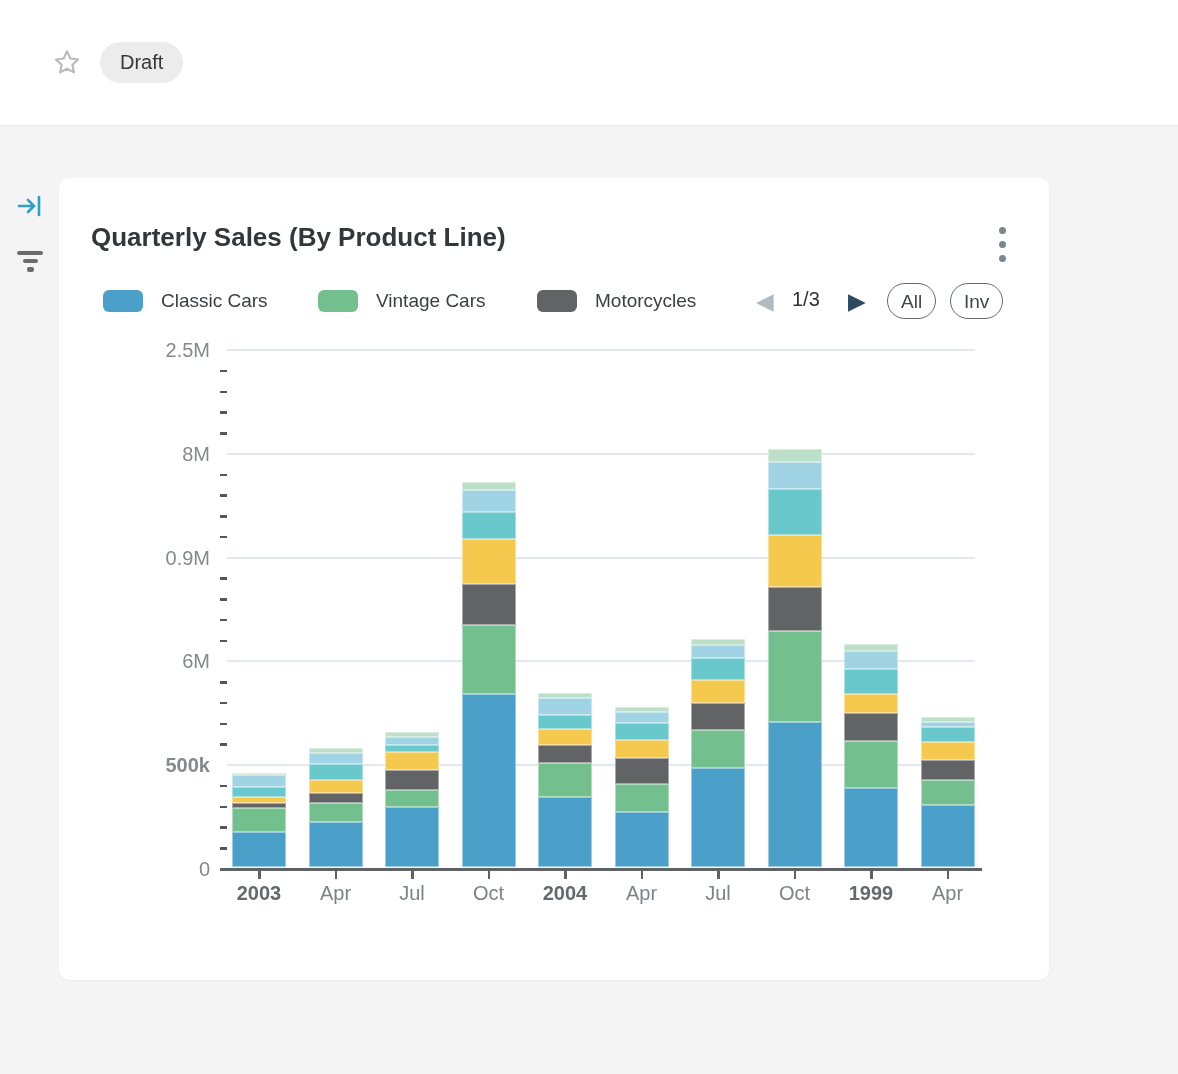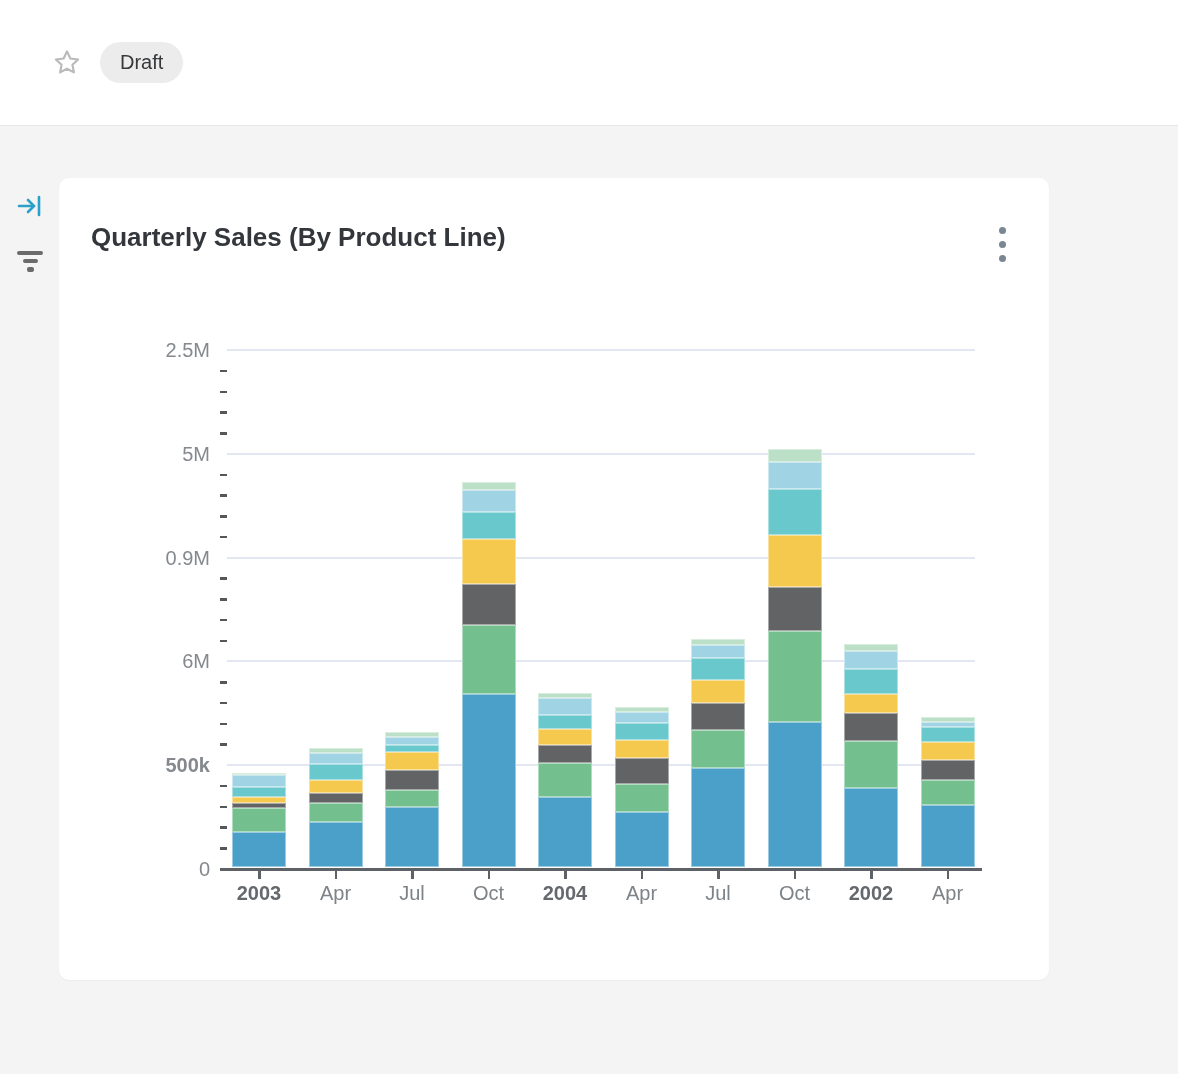--- a/index.html
+++ b/index.html
@@ -101,31 +101,52 @@
 
 <section class="chart-card">
   <h2 class="chart-title">Quarterly Sales (By Product Line)</h2>
 
   <div class="kebab">
     <span></span>
       <span></span>
       <span></span>
   </div>
 
+  <div class="legend-row">
+    <div class="legend-item" style="left:44px">
+      <span class="legend-swatch" style="background: rgb(74, 160, 200);"></span>
+      <span class="legend-label">Classic Cars</span>
+    </div>
+    <div class="legend-item" style="left:259px">
+      <span class="legend-swatch" style="background: rgb(115, 191, 141);"></span>
+      <span class="legend-label">Vintage Cars</span>
+    </div>
+    <div class="legend-item" style="left:478px">
+      <span class="legend-swatch" style="background: rgb(98, 99, 101);"></span>
+      <span class="legend-label">Motorcycles</span>
+    </div>
+
+    <span class="pg-prev" style="left:697px">◀</span>
+    <span class="pg-label" style="left:733px">1/3</span>
+    <span class="pg-next" style="left:789px">▶</span>
+
+    <button class="pill-btn" style="left:828px">All</button>
+    <button class="pill-btn" style="left:891px">Inv</button>
+  </div>
 
   <div class="plot" id="plot">
       <div class="y-label" style="top: 519px;">0</div>
       <div class="gridline" style="top: 414.2px;"></div>
       <div class="y-label" style="top: 415.2px; font-weight: bold;">500k</div>
       <div class="gridline" style="top: 310.4px;"></div>
       <div class="y-label" style="top: 311.4px;">6M</div>
       <div class="gridline" style="top: 206.6px;"></div>
       <div class="y-label" style="top: 207.6px;">0.9M</div>
       <div class="gridline" style="top: 102.8px;"></div>
-      <div class="y-label" style="top: 103.8px;">5M</div>
+      <div class="y-label" style="top: 103.8px;">8M</div>
       <div class="gridline" style="top: -1px;"></div>
       <div class="y-label" style="top: 0px;">2.5M</div>
       <div class="minor-tick" style="top: 497.24px;"></div>
       <div class="minor-tick" style="top: 476.48px;"></div>
       <div class="minor-tick" style="top: 455.72px;"></div>
       <div class="minor-tick" style="top: 434.96px;"></div>
       <div class="minor-tick" style="top: 393.44px;"></div>
       <div class="minor-tick" style="top: 372.68px;"></div>
       <div class="minor-tick" style="top: 351.92px;"></div>
       <div class="minor-tick" style="top: 331.16px;"></div>
@@ -232,21 +253,21 @@
       <div class="bar-col" style="left: 617px;">
         <div class="bar-seg" style="height: 78.888px; background: rgb(74, 160, 200);"></div>
         <div class="bar-seg" style="height: 47.5404px; background: rgb(115, 191, 141);"></div>
         <div class="bar-seg" style="height: 28.026px; background: rgb(98, 99, 101);"></div>
         <div class="bar-seg" style="height: 18.4764px; background: rgb(244, 201, 77);"></div>
         <div class="bar-seg" style="height: 24.7044px; background: rgb(104, 200, 203);"></div>
         <div class="bar-seg" style="height: 18.684px; background: rgb(160, 211, 227);"></div>
         <div class="bar-seg" style="height: 6.6432px; background: rgb(188, 224, 199);"></div>
       </div>
       <div class="x-tick" style="left: 643px;"></div>
-      <div class="x-label year" style="left: 599px;">2002</div>
+      <div class="x-label year" style="left: 599px;">1999</div>
       <div class="bar-col" style="left: 693.5px;">
         <div class="bar-seg" style="height: 62.28px; background: rgb(74, 160, 200);"></div>
         <div class="bar-seg" style="height: 24.2892px; background: rgb(115, 191, 141);"></div>
         <div class="bar-seg" style="height: 20.5524px; background: rgb(98, 99, 101);"></div>
         <div class="bar-seg" style="height: 17.4384px; background: rgb(244, 201, 77);"></div>
         <div class="bar-seg" style="height: 15.1548px; background: rgb(104, 200, 203);"></div>
         <div class="bar-seg" style="height: 5.6052px; background: rgb(160, 211, 227);"></div>
         <div class="bar-seg" style="height: 4.3596px; background: rgb(188, 224, 199);"></div>
       </div>
       <div class="x-tick" style="left: 719.5px;"></div>

